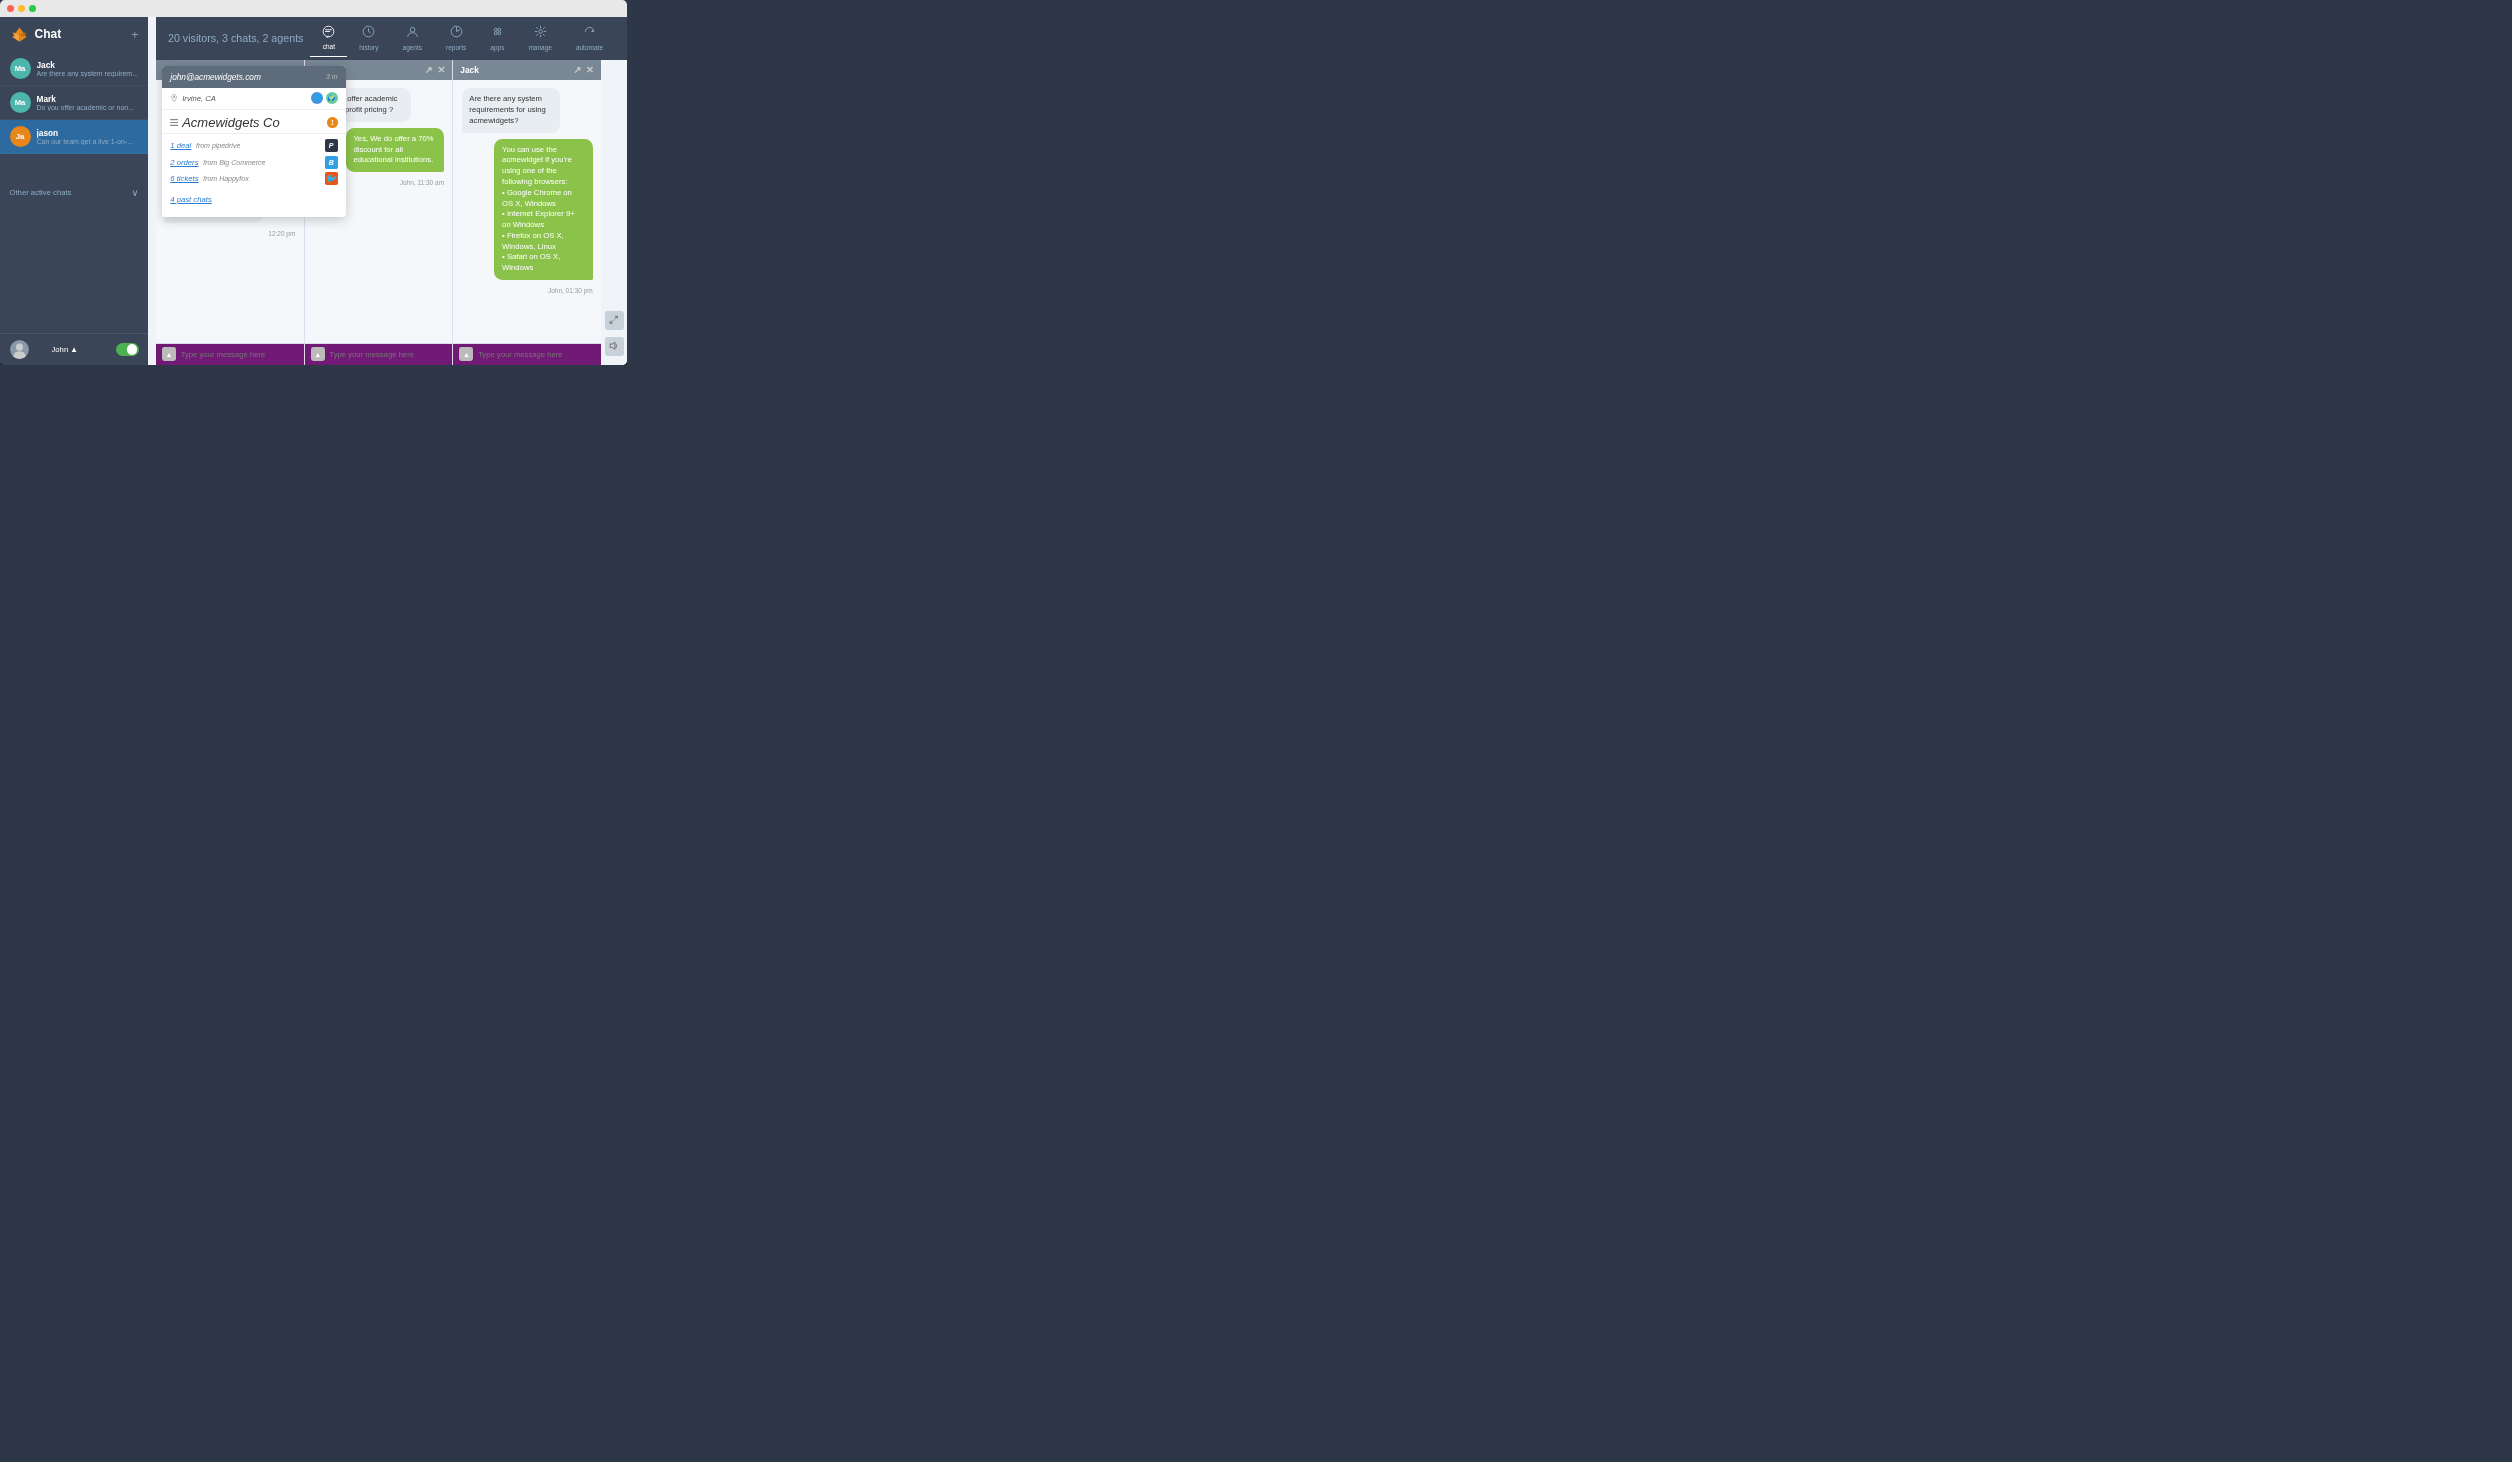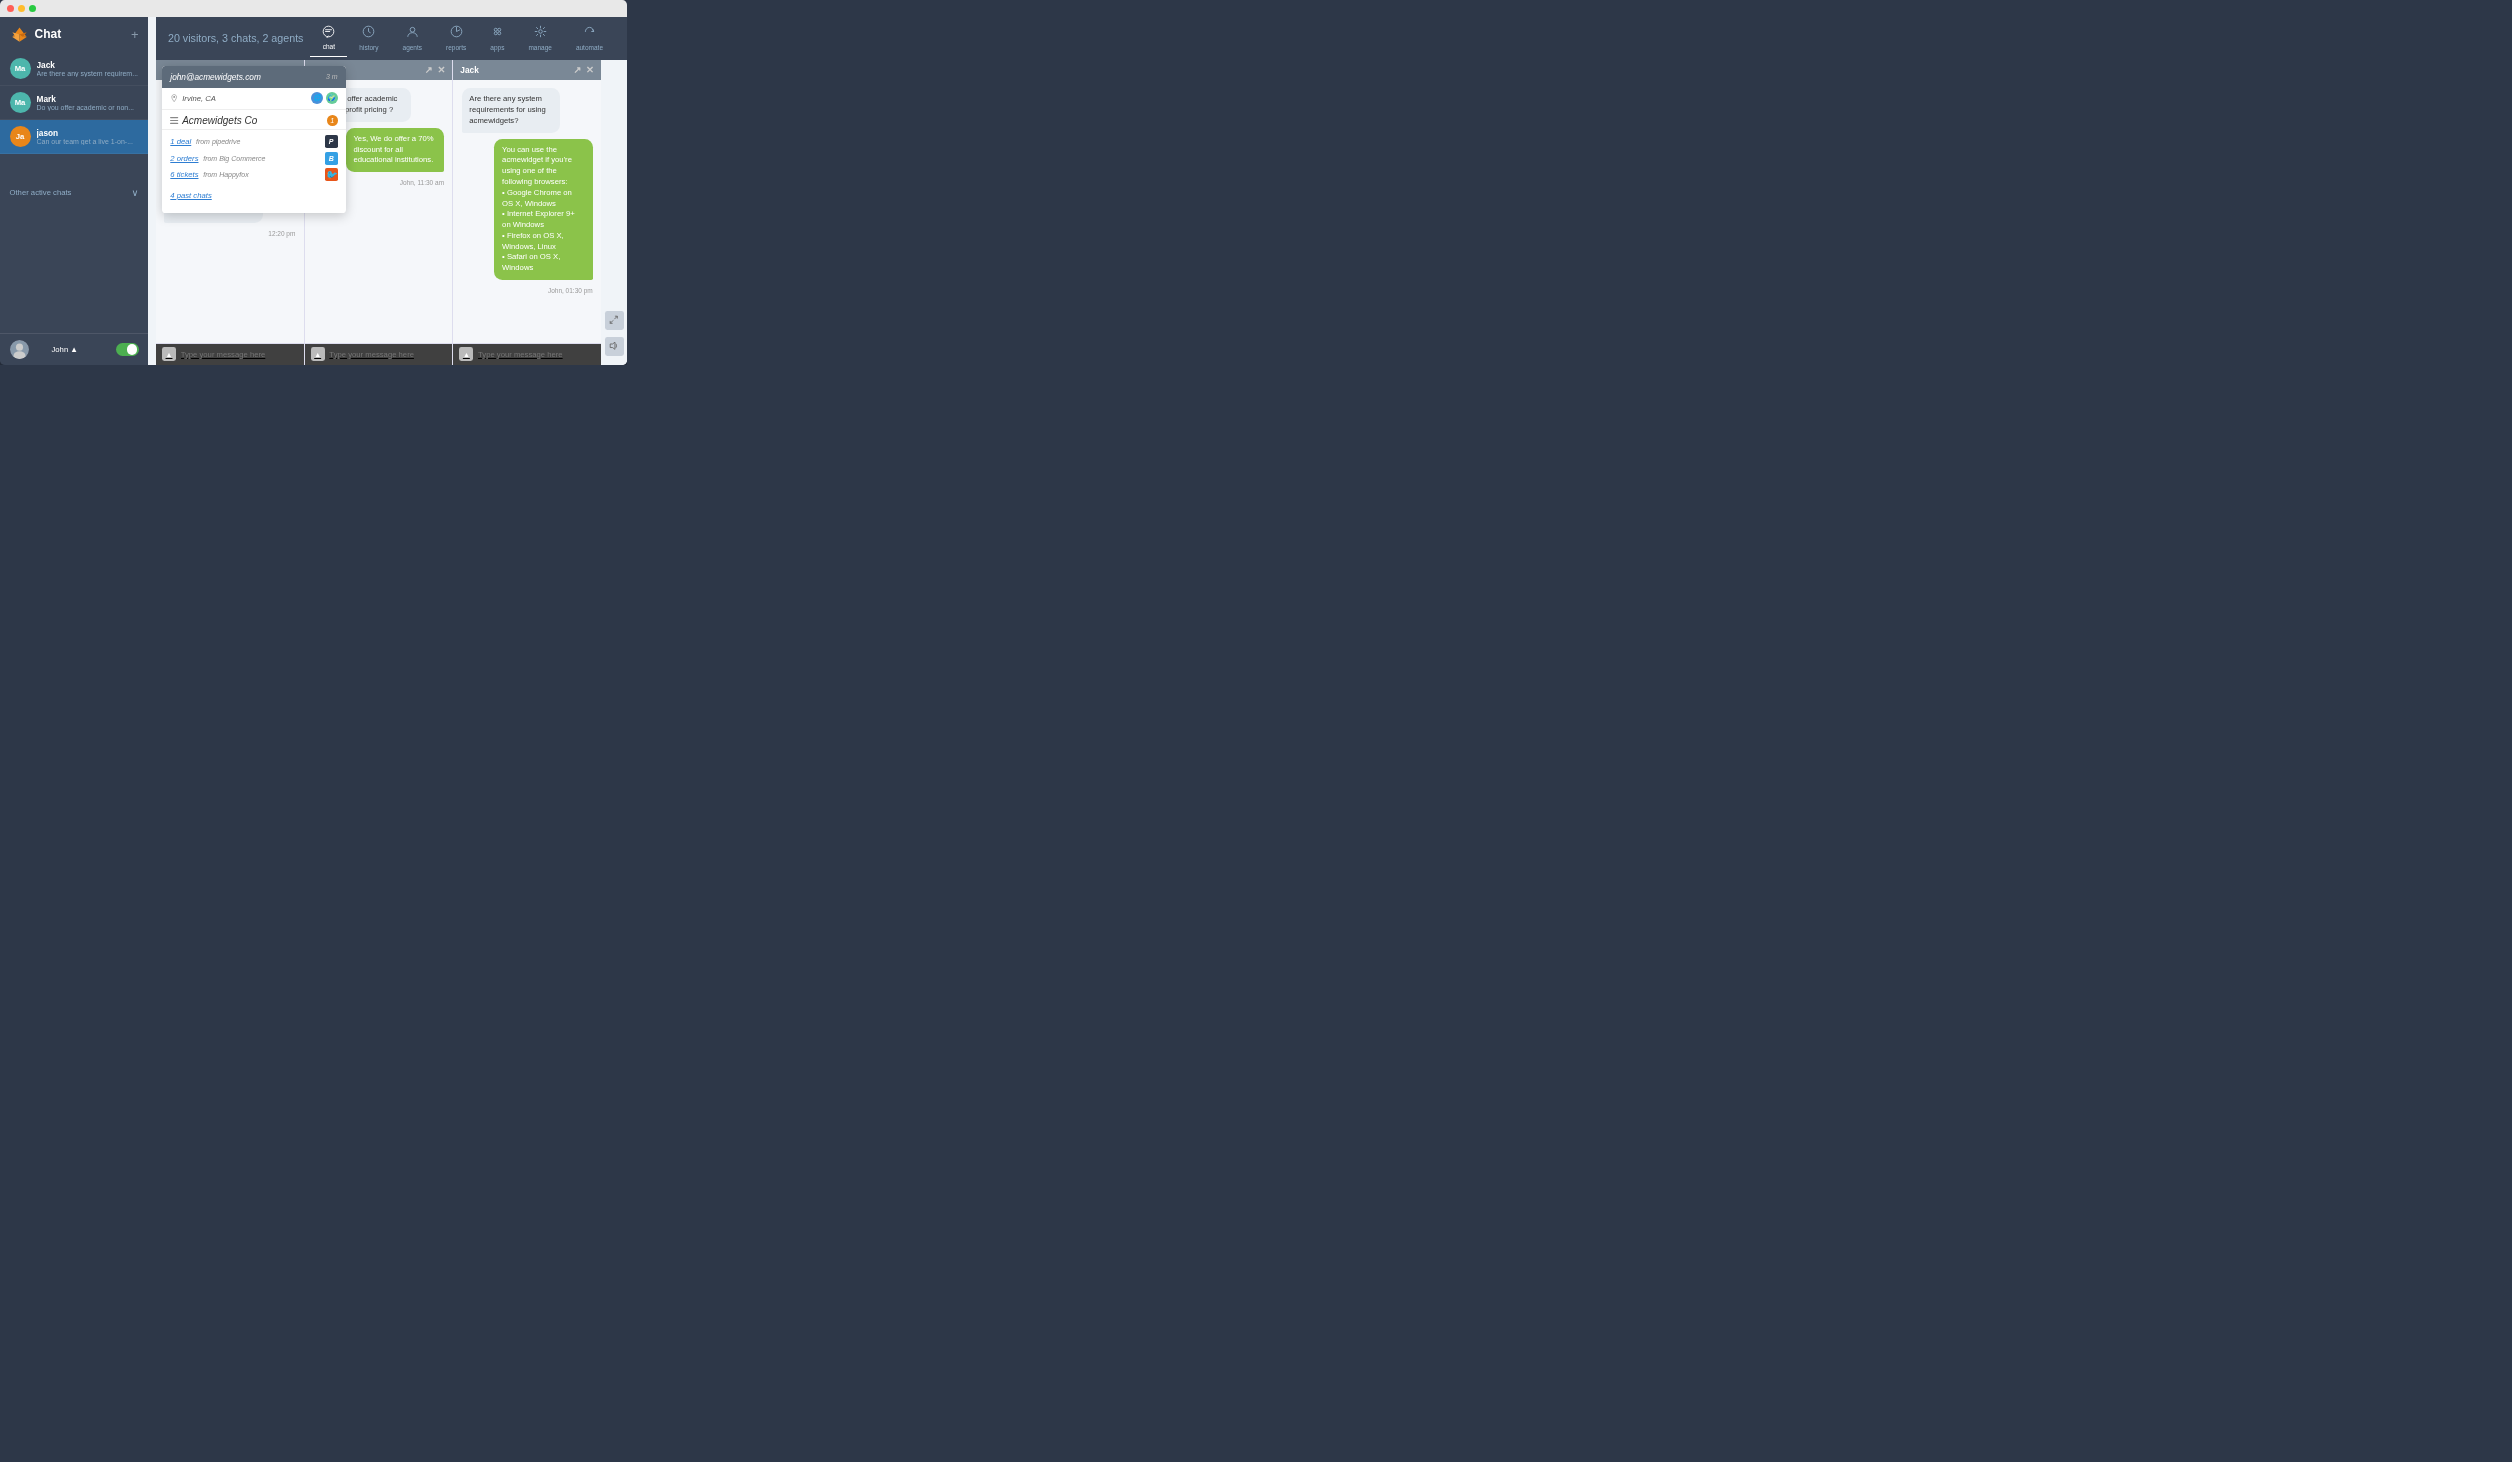--- a/index.html
+++ b/index.html
@@ -59,21 +59,21 @@
 
     
     .popup-card { position: absolute; top: 6px; left: 6px; width: 184px; background: #fff; border-radius: 3.6px; box-shadow: 0 2.4px 12px rgba(0,0,0,0.2); z-index: 10; font-style: italic; }
     .popup-header { background: #5d6b7a; color: #fff; padding: 6px 8.3px; display: flex; justify-content: space-between; align-items: center; border-radius: 3.6px 3.6px 0 0; font-size: 8.3px; }
     .popup-time { color: #bbb; font-size: 7px; }
     .popup-loc { display: flex; align-items: center; gap: 3.6px; padding: 4.7px 8.3px; font-size: 7.7px; color: #555; border-bottom: 0.6px solid #eee; }
     .popup-loc-icons { display: flex; gap: 2.4px; }
     .globe-icon { width: 12px; height: 12px; border-radius: 50%; background: #4a90d9; display: flex; align-items: center; justify-content: center; font-size: 6.5px; color: #fff; }
     .flag-icon { width: 12px; height: 12px; border-radius: 50%; background: #6c9; display: flex; align-items: center; justify-content: center; font-size: 6.5px; }
     .popup-company { display: flex; align-items: center; justify-content: space-between; padding: 4.7px 8.3px 3.6px; border-bottom: 0.6px solid #eee; }
-    .company-name { display: flex; align-items: center; gap: 3.6px; font-size: 10px; color: #333; }
+    .company-name { display: flex; align-items: center; gap: 3.6px; font-size: 13px; color: #333; }
     .badge { background: #e8861a; color: #fff; border-radius: 50%; width: 10.7px; height: 10.7px; display: flex; align-items: center; justify-content: center; font-size: 6.5px; }
     .popup-integrations { padding: 4.7px 8.3px; display: flex; flex-direction: column; gap: 3.6px; }
     .integration-row { display: flex; align-items: center; gap: 4.7px; font-size: 7.7px; }
     .integration-link { color: #2d7dd2; text-decoration: underline; cursor: pointer; }
     .integration-source { color: #888; font-size: 7px; }
     .int-icon { width: 13px; height: 13px; border-radius: 1.8px; display: flex; align-items: center; justify-content: center; font-size: 7px; font-weight: 700; }
     .int-pipedrive { background: #2d3748; color: #fff; }
     .int-bigcommerce { background: #34a0e4; color: #fff; }
     .int-happyfox { background: #e8561a; color: #fff; font-size: 9.5px; }
     .popup-past { padding: 4.7px 8.3px 6px; color: #2d7dd2; font-size: 7.7px; cursor: pointer; text-decoration: underline; }
@@ -85,21 +85,21 @@
     .chat-window-header { background: #7a8896; color: #fff; padding: 4.7px 7px; display: flex; align-items: center; justify-content: space-between; font-size: 8.3px; font-weight: 600; flex-shrink: 0; }
     .window-actions { display: flex; gap: 4.7px; }
     .win-btn { color: #ccc; cursor: pointer; font-size: 9.5px; }
     .messages { flex: 1; padding: 8.3px; overflow-y: auto; display: flex; flex-direction: column; gap: 6px; }
     .msg-bubble { max-width: 75%; padding: 6px 7.7px; border-radius: 8.3px; font-size: 7.7px; line-height: 1.4; }
     .msg-incoming { background: #e8edf2; color: #333; border-bottom-left-radius: 1.8px; align-self: flex-start; }
     .msg-outgoing { background: #8bc34a; color: #fff; border-bottom-right-radius: 1.8px; align-self: flex-end; }
     .msg-meta { font-size: 6.5px; color: #999; text-align: right; margin-top: 1.2px; }
     .msg-meta.right { align-self: flex-end; }
 
-    .chat-input-area { display: flex; align-items: center; border-top: 0.6px solid #dde; background: #404040; padding: 3.6px 6px; flex-shrink: 0; text-decoration: underline; }
+    .chat-input-area { display: flex; align-items: center; border-top: 0.6px solid #dde; background: #701a75; padding: 3.6px 6px; flex-shrink: 0; }
     .scroll-up-btn { width: 14px; height: 14px; background: #bbb; border-radius: 2.4px; display: flex; align-items: center; justify-content: center; font-size: 7px; color: #fff; cursor: pointer; flex-shrink: 0; }
     .chat-input { flex: 1; border: none; outline: none; font-size: 7.7px; color: #999; padding: 2.4px 4.7px; background: transparent; }
 
     
     .right-panel { width: 26px; background: #f0f4f8; display: flex; flex-direction: column; align-items: center; justify-content: flex-end; padding-bottom: 9.5px; gap: 7px; }
     .panel-btn { width: 19px; height: 19px; background: #c8d0da; border-radius: 2.4px; display: flex; align-items: center; justify-content: center; font-size: 9.5px; cursor: pointer; color: #666; }
 
     
     ::-webkit-scrollbar { width: 2.4px; }
     ::-webkit-scrollbar-track { background: transparent; }

